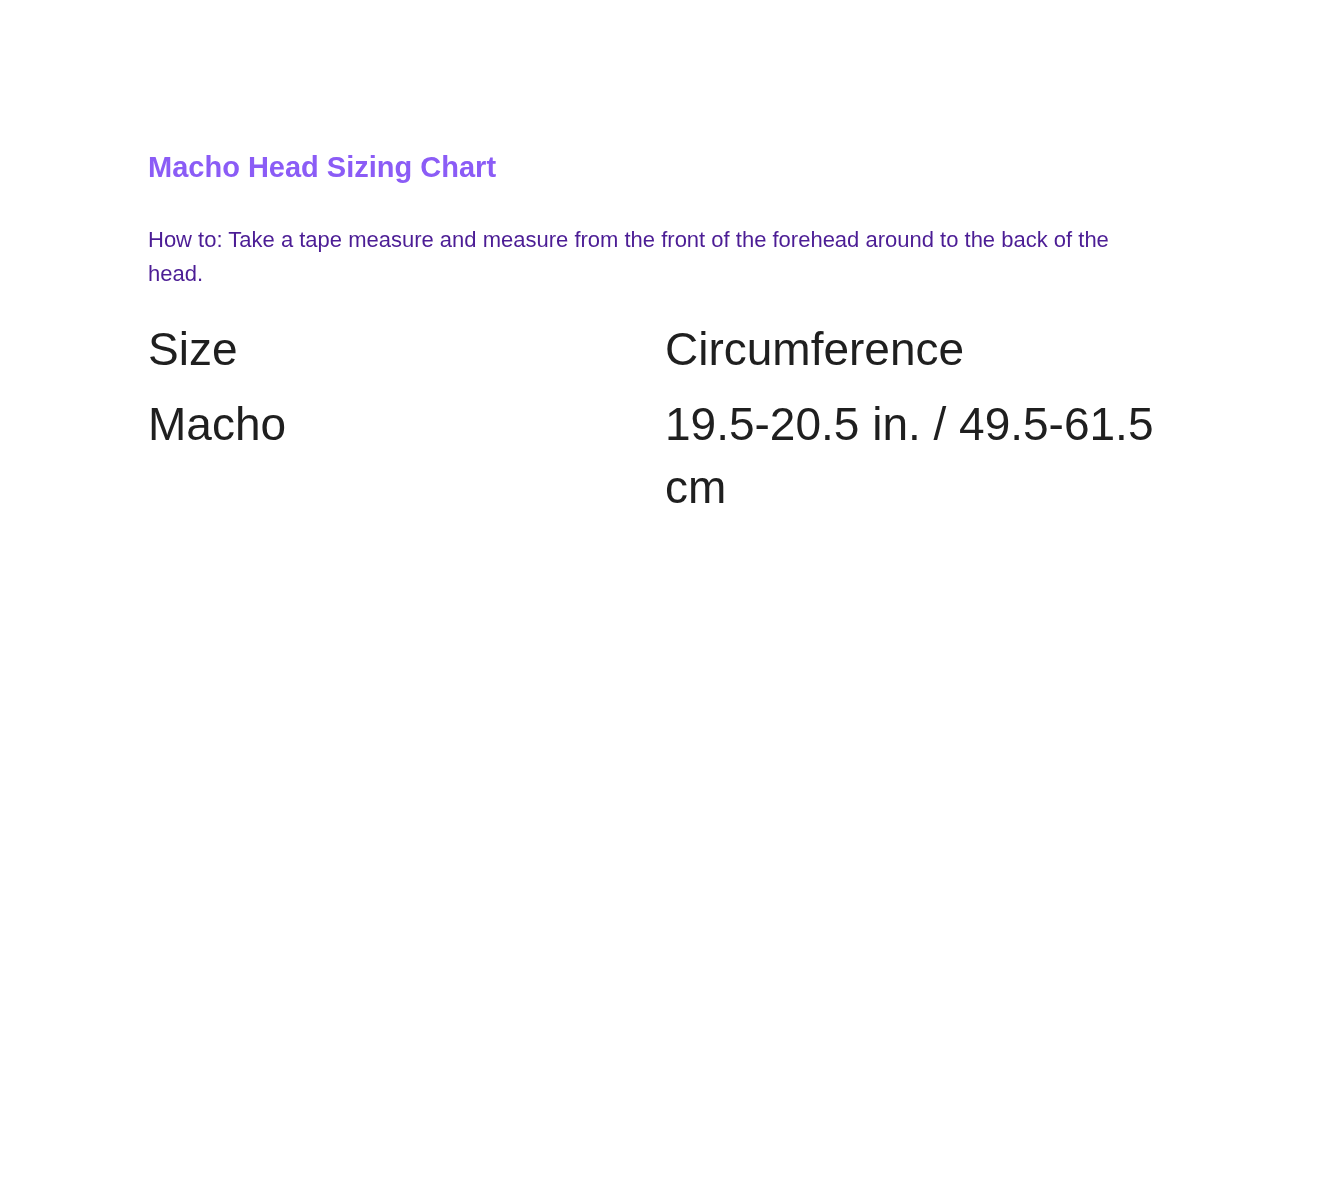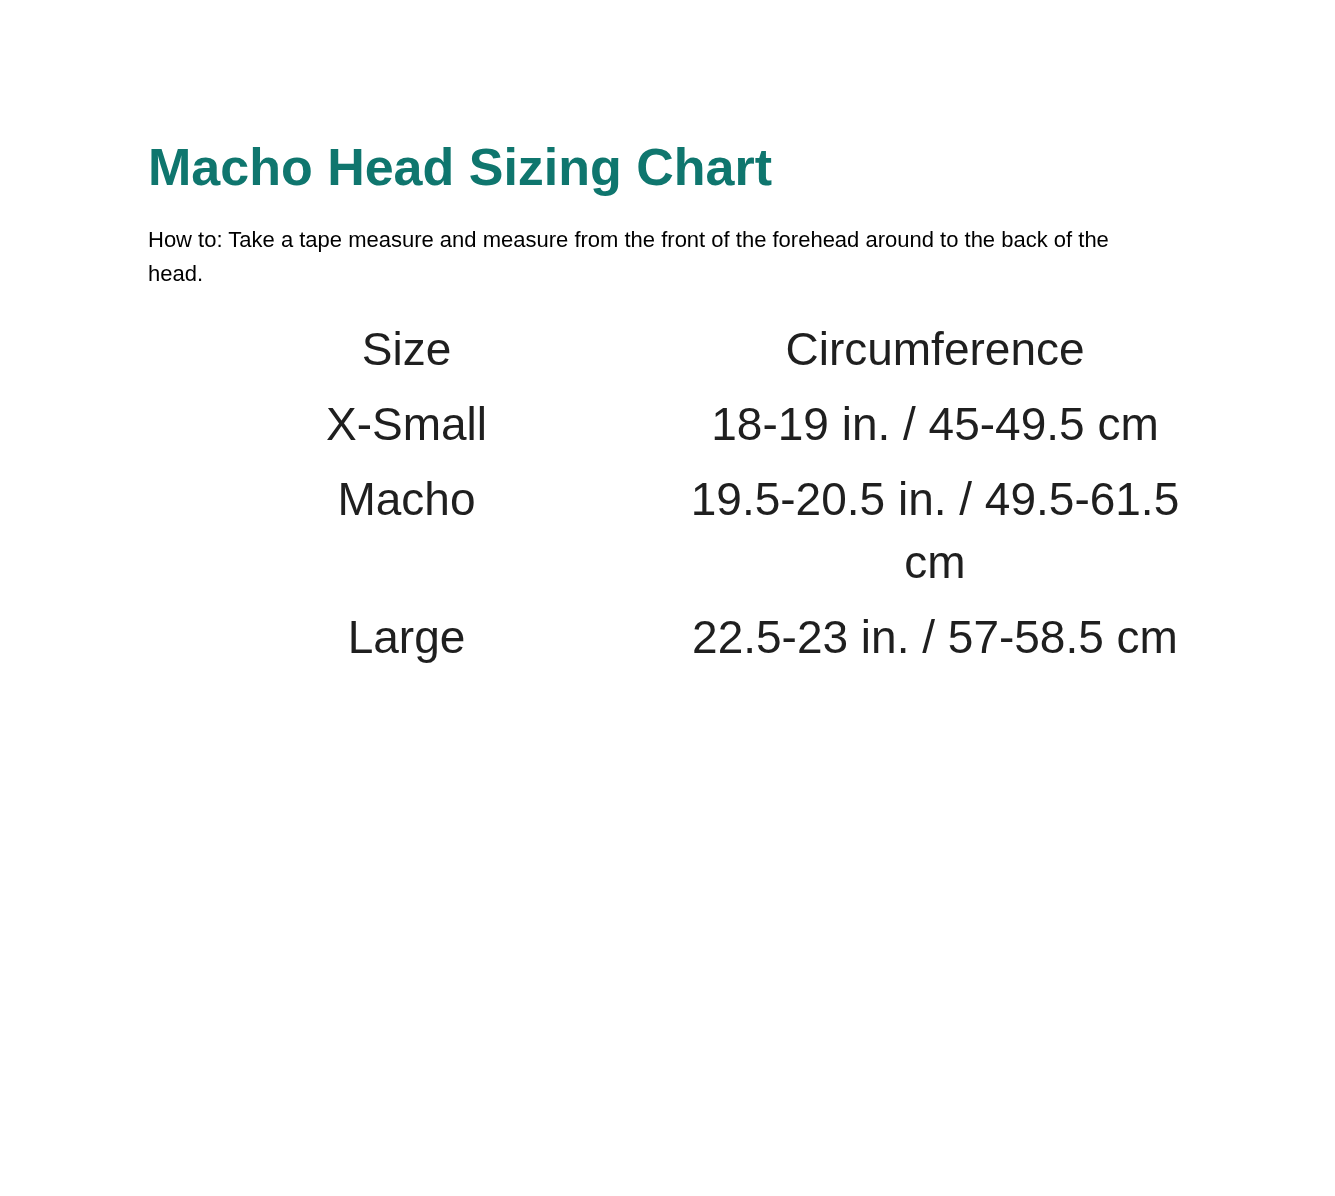--- a/index.html
+++ b/index.html
@@ -6,44 +6,44 @@
   body {
     width: 1335px;
     height: 1196px;
     background: #ffffff;
     overflow: hidden;
     font-family: "Liberation Sans", sans-serif;
   }
   .page { padding: 143px 0 0 148px; }
   .title {
     margin: 0;
-    font-size: 52px;
+    font-size: 29px;
     line-height: 48px;
     font-weight: 700;
-    color: #0f766e;
+    color: #8b5cf6;
     letter-spacing: 0;
   }
   .howto {
     margin: 32px 0 0 0;
     font-size: 22px;
     line-height: 34px;
-    color: #000000;
+    color: #4c1d95;
     max-width: 1020px;
   }
   table.sizing {
     margin-top: 27px;
     border-collapse: collapse;
     table-layout: fixed;
     width: 1057px;
   }
   col.c1 { width: 517px; }
   col.c2 { width: 540px; }
   table.sizing th,
   table.sizing td {
-    text-align: center;
+    text-align: left;
     vertical-align: top;
     font-weight: 400;
     font-size: 46px;
     line-height: 63px;
     color: #1f1f1f;
     padding: 0 0 12px 0;
   }
 </style>
 </head>
 <body>
@@ -60,27 +60,19 @@
         <col class="c2">
       </colgroup>
     <thead>
       <tr>
         <th>Size</th>
         <th>Circumference</th>
       </tr>
     </thead>
     <tbody>
       <tr>
-        <td>X-Small</td>
-        <td>18-19 in. / 45-49.5 cm</td>
-      </tr>
-      <tr>
         <td>Macho</td>
         <td>19.5-20.5 in. / 49.5-61.5 cm</td>
-      </tr>
-      <tr>
-        <td>Large</td>
-        <td>22.5-23 in. / 57-58.5 cm</td>
       </tr>
     </tbody>
   </table>
 
 </div>
 
 </body></html>

